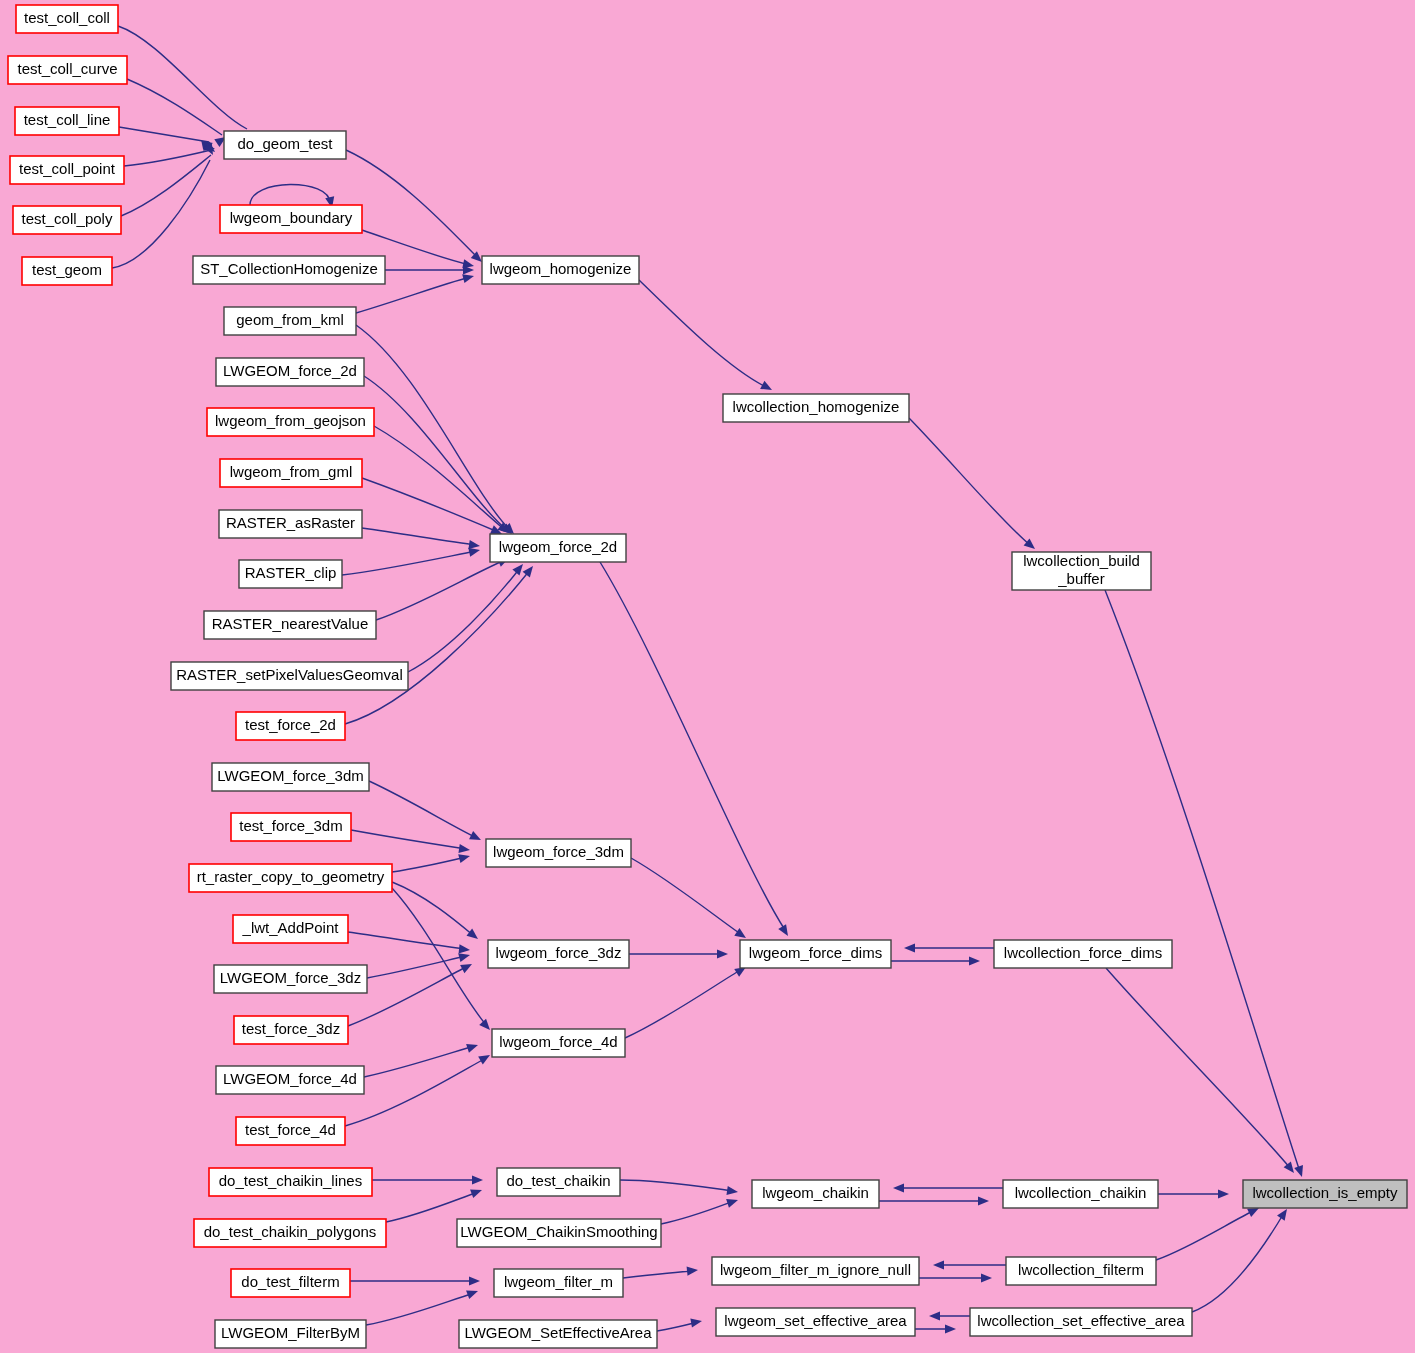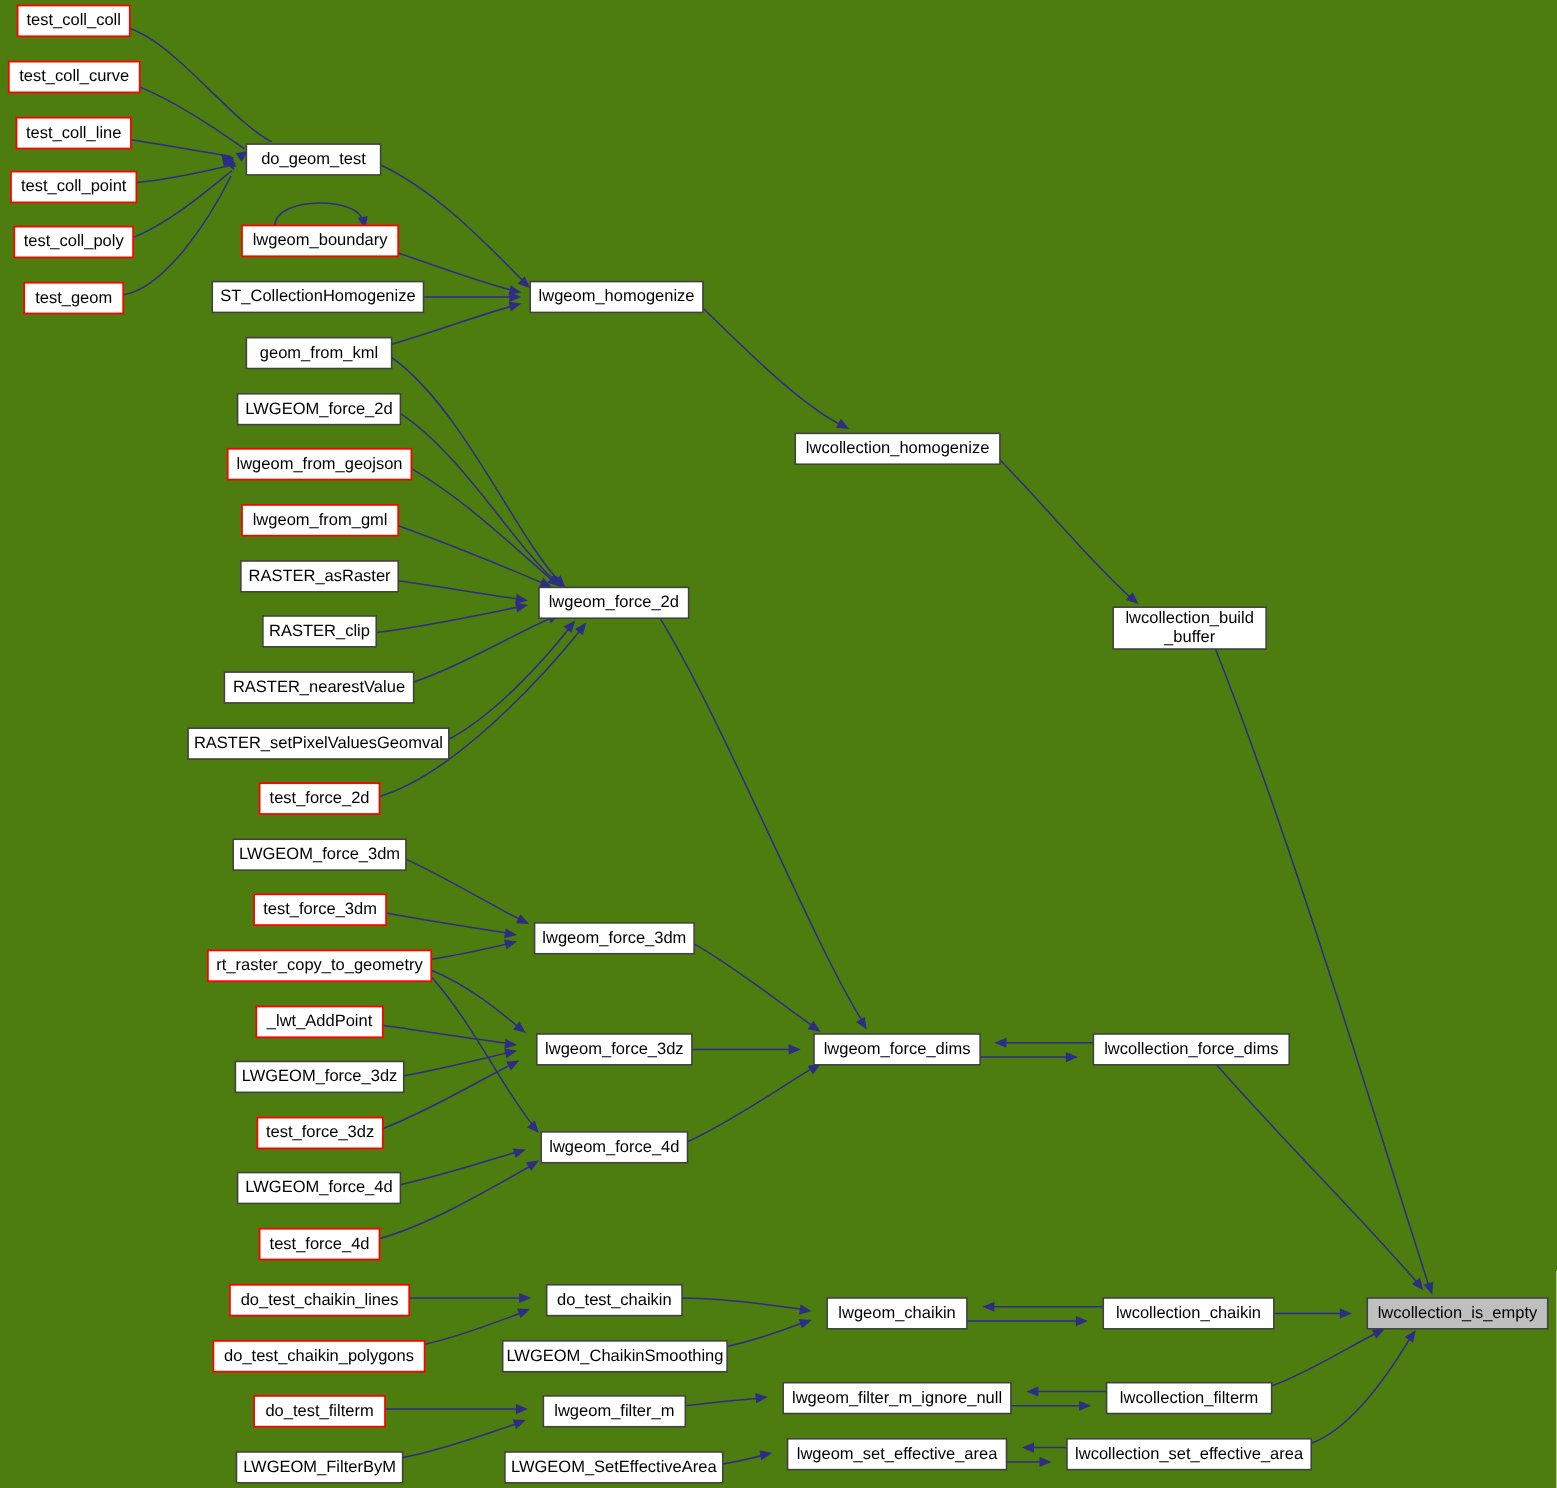--- a/index.html
+++ b/index.html
@@ -4,21 +4,21 @@
 <style>
   html, body {
     margin: 0;
     padding: 0;
     background: #ffffff;
   }
   #graph-root {
     position: relative;
     width: 1415px;
     height: 1353px;
-    background: #4d7c0f;
+    background: #f9a8d4;
     font-family: "Liberation Sans", sans-serif;
   }
   svg.graph-canvas {
     position: absolute;
     top: 0; left: 0;
     width: 1415px;
     height: 1353px;
     overflow: visible;
   }
   .edge-path {

